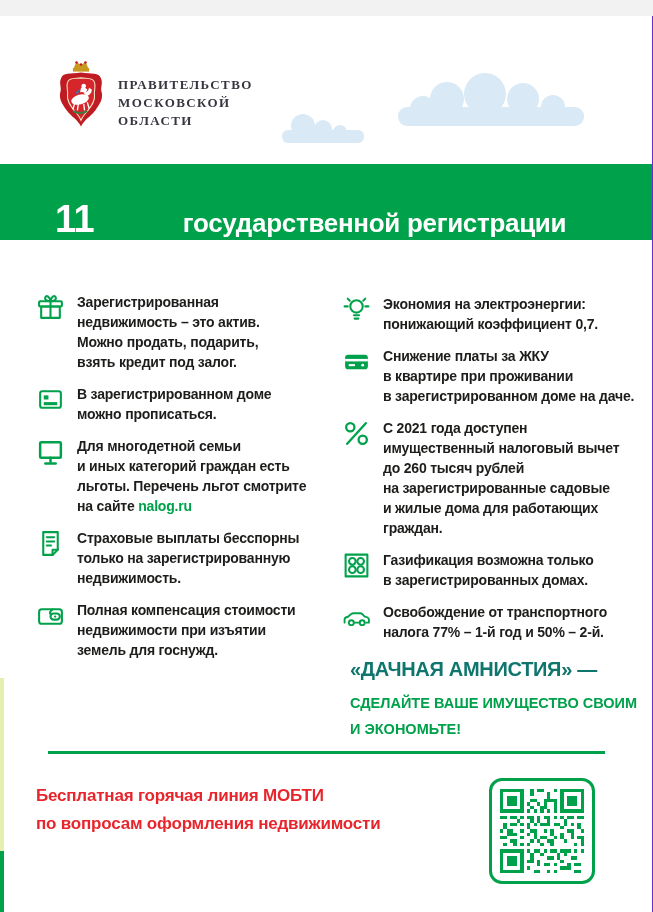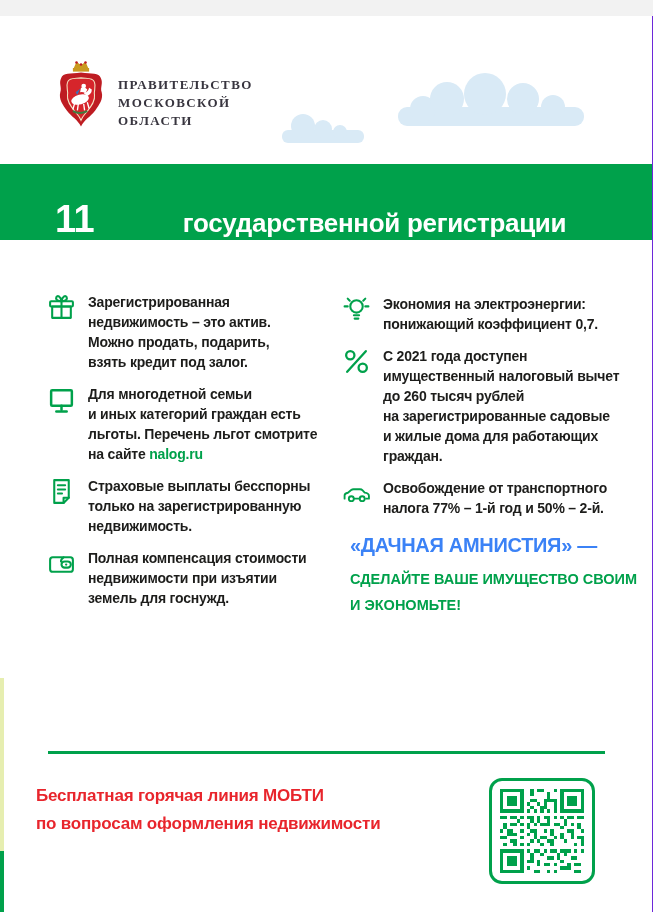--- a/index.html
+++ b/index.html
@@ -24,35 +24,35 @@
   
   .banner {
     position:absolute; left:0; top:148px; width:100%; height:76px;
     background:#00A14B; display:flex; align-items:baseline;
     padding:34px 0 0 55px; box-sizing:border-box; gap:15px;
   }
   .banner-number { font-size:38px; font-weight:700; color:#fff; letter-spacing:-0.5px; }
   .banner-rest  { font-size:26px; font-weight:700; color:#fff; letter-spacing:-0.3px; }
 
   
-  .col-left  { position:absolute; left:47px; top:276px; width:282px; }
+  .col-left  { position:absolute; left:36px; top:276px; width:282px; }
   .col-right { position:absolute; left:342px; top:278px; width:302px; }
   .item { display:flex; gap:11px; margin-bottom:12px; }
   .icon-box { width:30px; flex:0 0 30px; color:#00A14B; padding-top:1px; }
   .icon-box svg { display:block; }
   .item-text {
     margin:0; font-size:14px; font-weight:700; line-height:20px;
     letter-spacing:-0.2px; color:#1d1d1b; white-space:pre-line;
   }
   .green-link { color:#00A14B; text-decoration:none; cursor:pointer; }
 
   
   .slogan { margin-top:16px; padding-left:8px; }
   .slogan-big {
-    font-size:20px; font-weight:700; color:#3b82f6;
+    font-size:20px; font-weight:700; color:#0f766e;
     letter-spacing:-0.3px; margin-bottom:9px;
   }
   .slogan-small { font-size:14.5px; line-height:26px; font-weight:700; color:#00A14B; }
 
   
   .divider { position:absolute; left:48px; top:735px; width:557px; height:3px; background:#00A14B; }
   .hotline { position:absolute; left:36px; top:766px; }
   .hotline-label {
     color:#E8252C; font-weight:700; font-size:17px; line-height:28px;
     letter-spacing:-0.2px; white-space:pre-line;
@@ -127,20 +127,31 @@
           <path d="M14 8 C10 8 8 6 9 4 C10 2 13 3 14 8 Z"></path>
           <path d="M14 8 C18 8 20 6 19 4 C18 2 15 3 14 8 Z"></path>
         </svg>
       </span>
       <p class="item-text">Зарегистрированная
 недвижимость – это актив.
 Можно продать, подарить,
 взять кредит под залог.</p>
     </div>
 
+    <div class="item">
+      <span class="icon-box">
+        <svg width="29" height="29" viewBox="0 0 28 28" fill="none" stroke="currentColor" stroke-width="2" stroke-linejoin="round">
+          <rect x="4" y="6" width="20" height="16" rx="2"></rect>
+          <rect x="7.5" y="10" width="4.5" height="4" fill="currentColor" stroke="none"></rect>
+          <path d="M7.5 18 h13" stroke-width="3"></path>
+        </svg>
+      </span>
+      <p class="item-text">В зарегистрированном доме
+можно прописаться.</p>
+    </div>
 
 
     <div class="item">
       <span class="icon-box">
         <svg width="29" height="29" viewBox="0 0 28 28" fill="none" stroke="currentColor" stroke-width="2.4" stroke-linecap="round" stroke-linejoin="round">
           <rect x="4" y="5" width="20" height="15" rx="1"></rect>
           <path d="M14 20 v4"></path>
             <path d="M9 25.5 h10"></path>
         </svg>
       </span>
@@ -186,37 +197,63 @@
         <svg width="29" height="29" viewBox="0 0 28 28" fill="none" stroke="currentColor" stroke-width="2" stroke-linecap="round" stroke-linejoin="round">
           <circle cx="14" cy="11" r="6"></circle>
           <path d="M11.5 19.5 h5 M12.2 22.8 h3.6"></path>
           <path d="M2.5 11 h3 M22.5 11 h3 M5.5 3.5 l2 2 M22.5 3.5 l-2 2"></path>
         </svg>
       </span>
       <p class="item-text">Экономия на электроэнергии:
 понижающий коэффициент 0,7.</p>
     </div>
 
+    <div class="item">
+      <span class="icon-box">
+        <svg width="29" height="29" viewBox="0 0 28 28">
+          <rect x="3" y="7.5" width="22" height="14" rx="3" fill="currentColor"></rect>
+          <rect x="3" y="11.5" width="22" height="2.4" fill="#ffffff"></rect>
+          <rect x="6.5" y="16.5" width="6" height="2" fill="#ffffff"></rect>
+          <circle cx="20" cy="17.5" r="1.4" fill="#ffffff"></circle>
+        </svg>
+      </span>
+      <p class="item-text">Снижение платы за ЖКУ
+в квартире при проживании
+в зарегистрированном доме на даче.</p>
+    </div>
 
     <div class="item">
       <span class="icon-box">
         <svg width="29" height="29" viewBox="0 0 28 28" fill="none" stroke="currentColor" stroke-width="2.2" stroke-linecap="round">
           <circle cx="8" cy="8" r="4"></circle>
           <circle cx="20" cy="20" r="4"></circle>
           <path d="M23 4 L5 24"></path>
         </svg>
       </span>
       <p class="item-text">С 2021 года доступен
 имущественный налоговый вычет
 до 260 тысяч рублей
 на зарегистрированные садовые
 и жилые дома для работающих
 граждан.</p>
     </div>
 
+    <div class="item">
+      <span class="icon-box">
+        <svg width="29" height="29" viewBox="0 0 28 28" fill="none" stroke="currentColor" stroke-width="2" stroke-linejoin="round">
+          <rect x="3.5" y="3.5" width="21" height="21"></rect>
+          <circle cx="10" cy="10" r="3.2"></circle>
+            <circle cx="18" cy="10" r="3.2"></circle>
+          <circle cx="10" cy="18" r="3.2"></circle>
+            <circle cx="18" cy="18" r="3.2"></circle>
+        </svg>
+      </span>
+      <p class="item-text">Газификация возможна только
+в зарегистрированных домах.</p>
+    </div>
 
     <div class="item">
       <span class="icon-box">
         <svg width="29" height="29" viewBox="0 0 28 28" fill="none" stroke="currentColor" stroke-width="1.8" stroke-linecap="round" stroke-linejoin="round">
           <path d="M2.5 19 v-3 q0-2.2 3.2-2.7 l3.2-2.6 q1-0.8 2.2-0.8 h6.2 q1.6 0 2.6 1.1 l2 2.2 q4.1 0.6 4.1 3.1 v2.7 h-2.7"></path>
           <circle cx="9" cy="19" r="2.4"></circle>
           <circle cx="19.5" cy="19" r="2.4"></circle>
           <path d="M11.5 19 h5.5"></path>
         </svg>
       </span>

